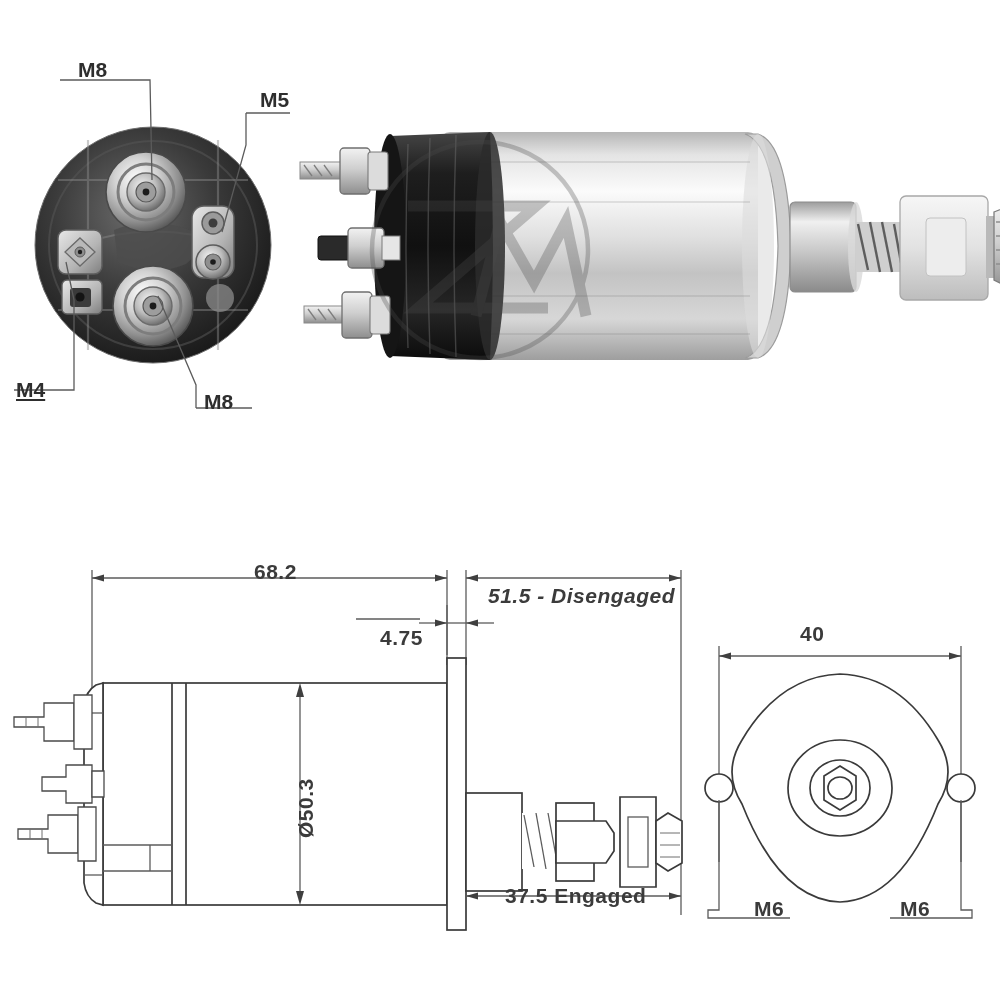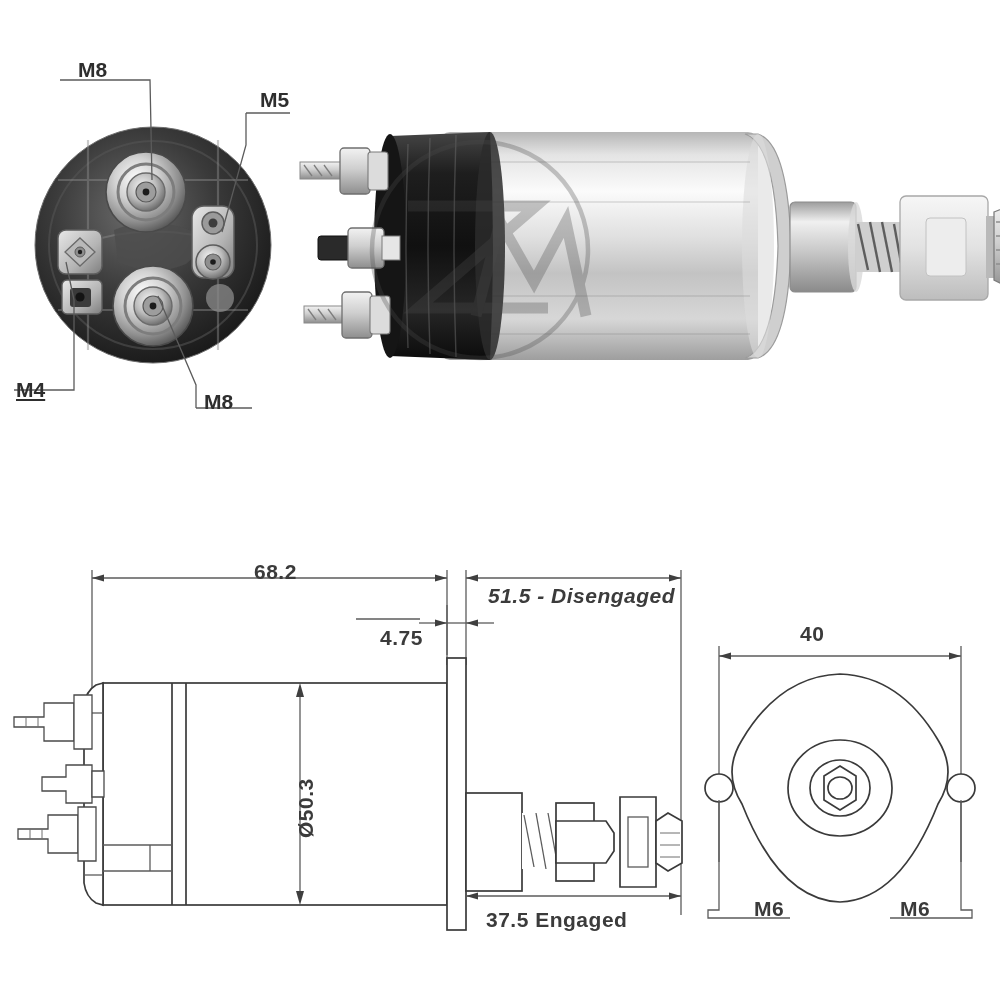--- a/index.html
+++ b/index.html
@@ -342,21 +342,21 @@
       <path d="M466 351 L681 351" class="stroke-thin"></path>
       <path d="M466 351 L478 347.5 L478 354.5 Z" class="arrowfill"></path>
       <path d="M681 351 L669 347.5 L669 354.5 Z" class="arrowfill"></path>
     </g>
   </svg>
 
   <div class="abs dimlabel" style="left:254px;top:560px;">68.2</div>
   <div class="abs dimlabel" style="left:488px;top:584px;font-style:italic;">51.5 - Disengaged</div>
   <div class="abs dimlabel" style="left:380px;top:598px;margin-top:28px;">4.75</div>
   <div class="abs dimlabel vert" style="left:294px;top:838px;">Ø50.3</div>
-  <div class="abs dimlabel" style="left:486px;top:884px;margin-top:24px;">37.5 Engaged</div>
+  <div class="abs dimlabel" style="left:505px;top:884px;">37.5 Engaged</div>
 
   <svg class="abs" style="left:690px;top:600px;" width="310" height="350">
 
     <path d="M29 46 L29 262" class="stroke-thin"></path>
     <path d="M271 46 L271 262" class="stroke-thin"></path>
 
     <g>
       <path d="M29 56 L271 56" class="stroke-thin"></path>
       <path d="M29 56 L41 52.5 L41 59.5 Z" class="arrowfill"></path>
       <path d="M271 56 L259 52.5 L259 59.5 Z" class="arrowfill"></path>

